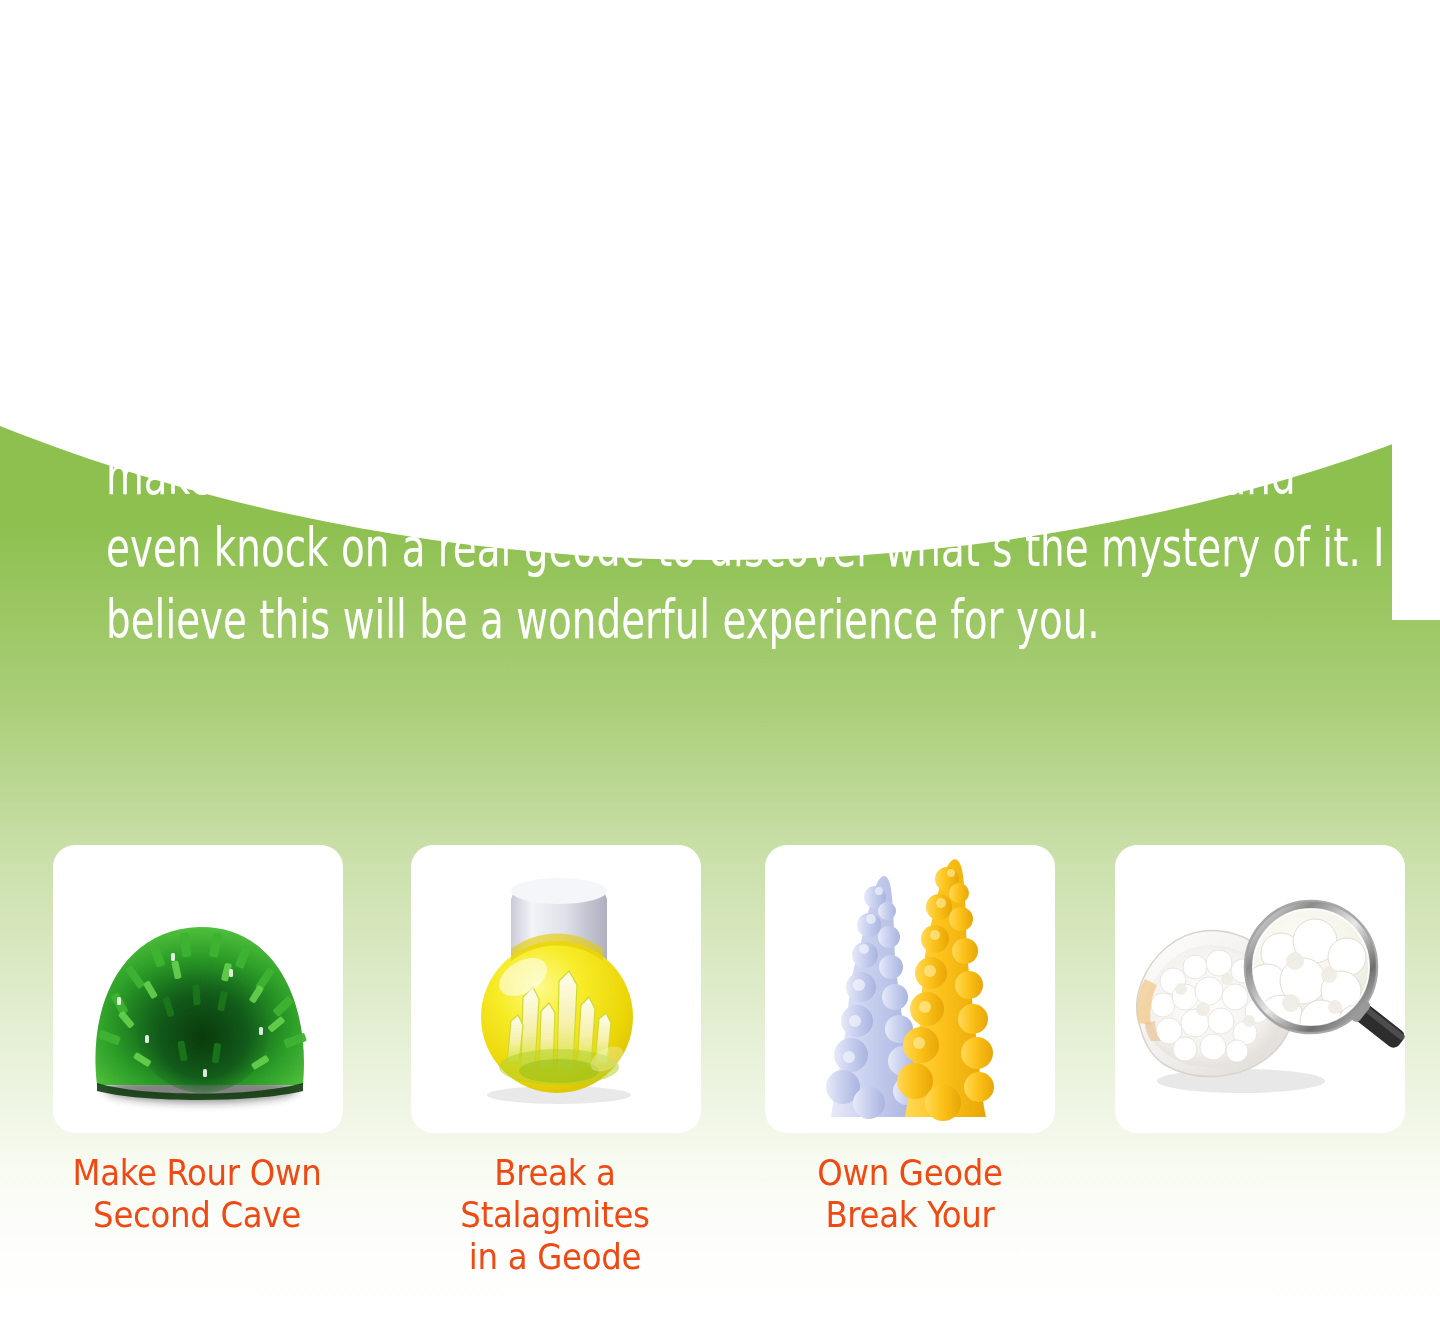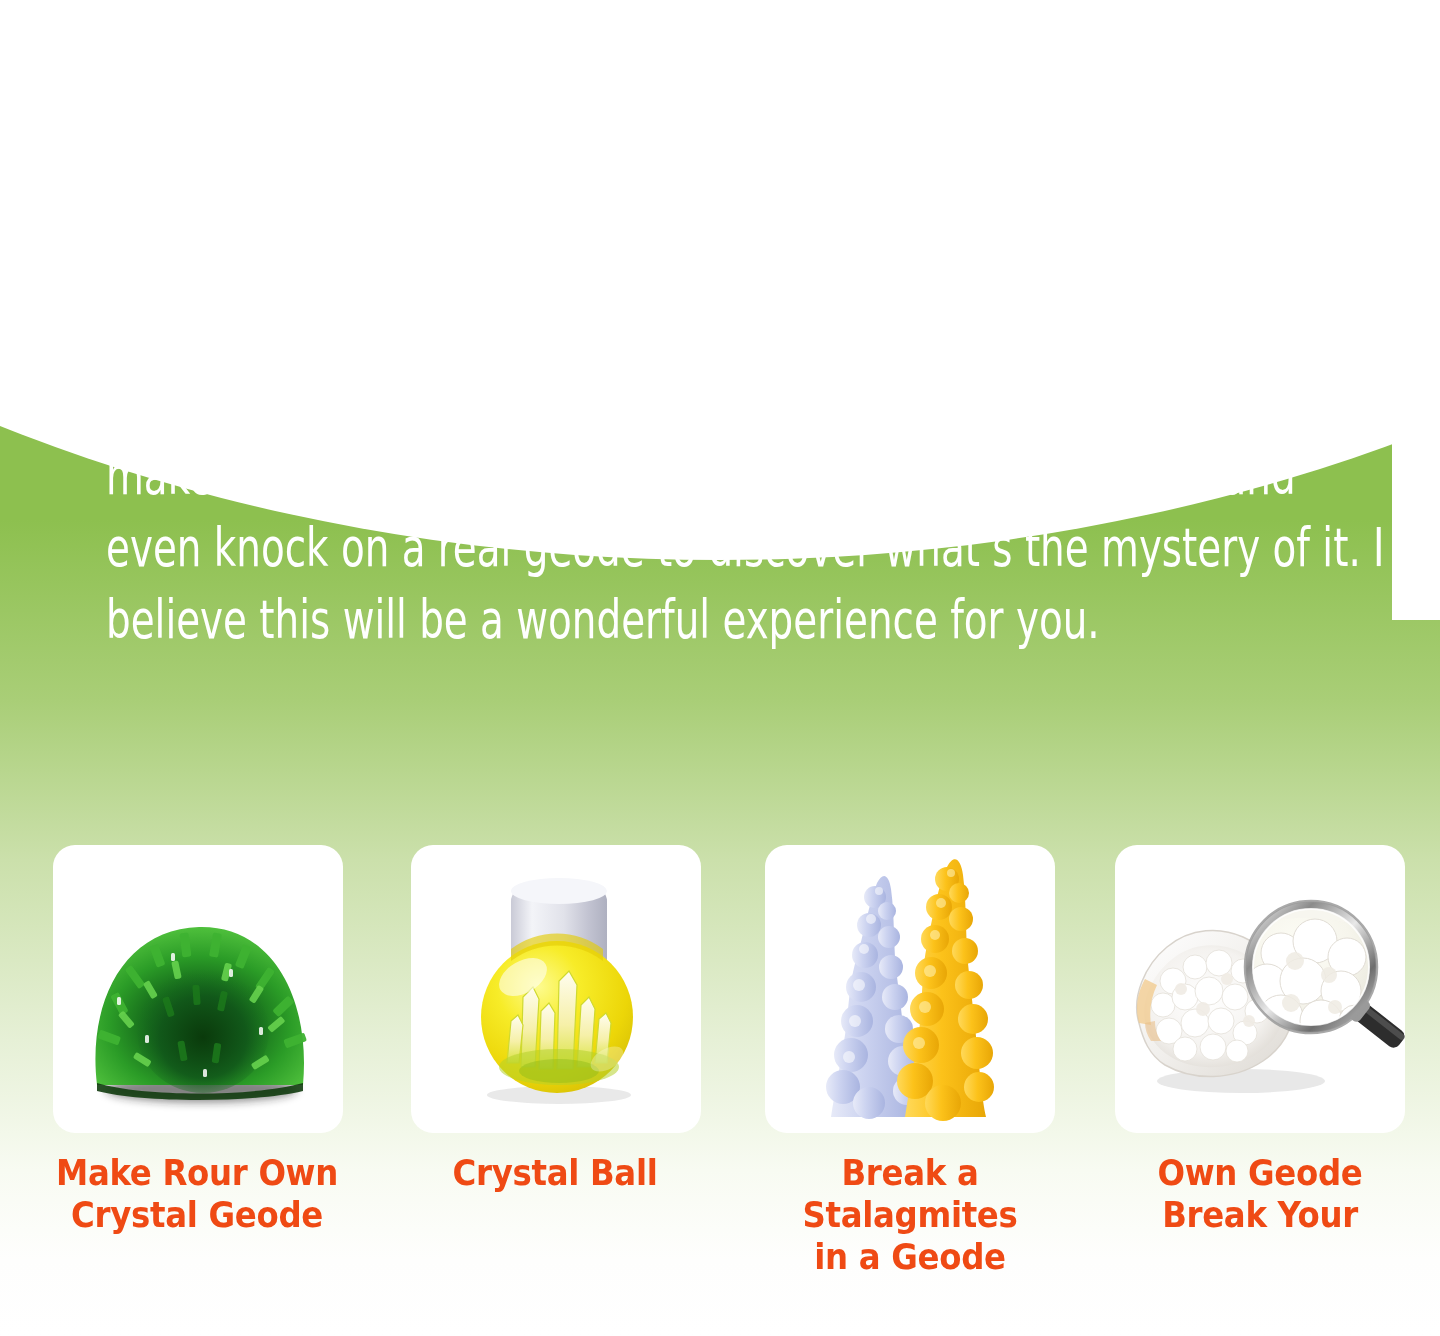--- a/index.html
+++ b/index.html
@@ -120,21 +120,21 @@
 
   
   #captions { position:absolute; left:0; top:1152px; width:1440px; height:110px; }
   .caption {
     position:absolute;
     top:0;
     width:300px;
     text-align:center;
     color:#ef4a14;
     font-family:"Liberation Sans Narrow","DejaVu Sans Condensed","Liberation Sans",sans-serif;
-    font-weight:bold;
+    font-weight:normal;
     font-size:36px;
     line-height:42px;
     letter-spacing:-0.3px;
   }
   .caption:nth-of-type(1){ left:47px; }
   .caption:nth-of-type(2){ left:405px; }
   .caption:nth-of-type(3){ left:760px; }
   .caption:nth-of-type(4){ left:1110px; }
 
   .cap-line{ display:block; }
@@ -463,26 +463,23 @@
         <circle cx="196" cy="122" r="58" fill="none" stroke="#ffffff" stroke-width="2" opacity="0.7"></circle>
       </svg>
     </div>
 
   </div>
 
   <div id="captions">
 
     <div class="caption">
       <span class="cap-line">Make Rour Own</span>
-      <span class="cap-line">Crystal Geode</span>
-    </div>
-
-    <div class="caption">
-      <span class="cap-line">Crystal Ball</span>
-    </div>
+      <span class="cap-line">Second Cave</span>
+    </div>
+
 
     <div class="caption">
       <span class="cap-line">Break a Stalagmites</span>
       <span class="cap-line">in a Geode</span>
     </div>
 
     <div class="caption">
       <span class="cap-line">Own Geode</span>
       <span class="cap-line">Break Your</span>
     </div>

